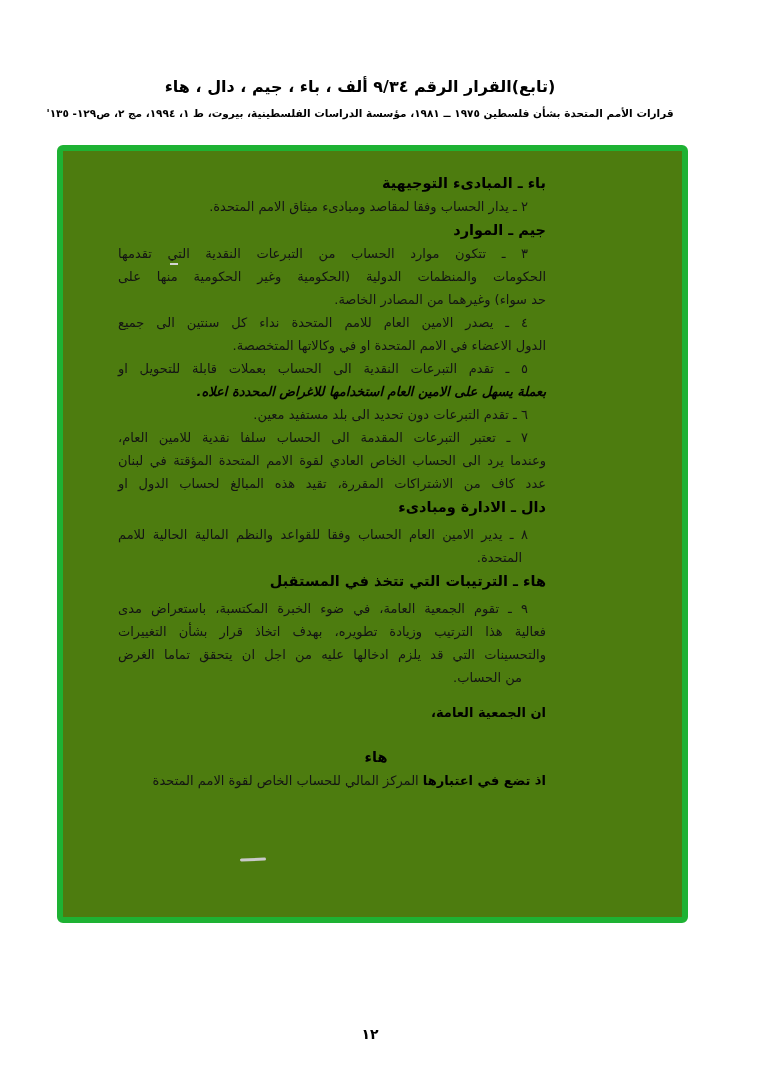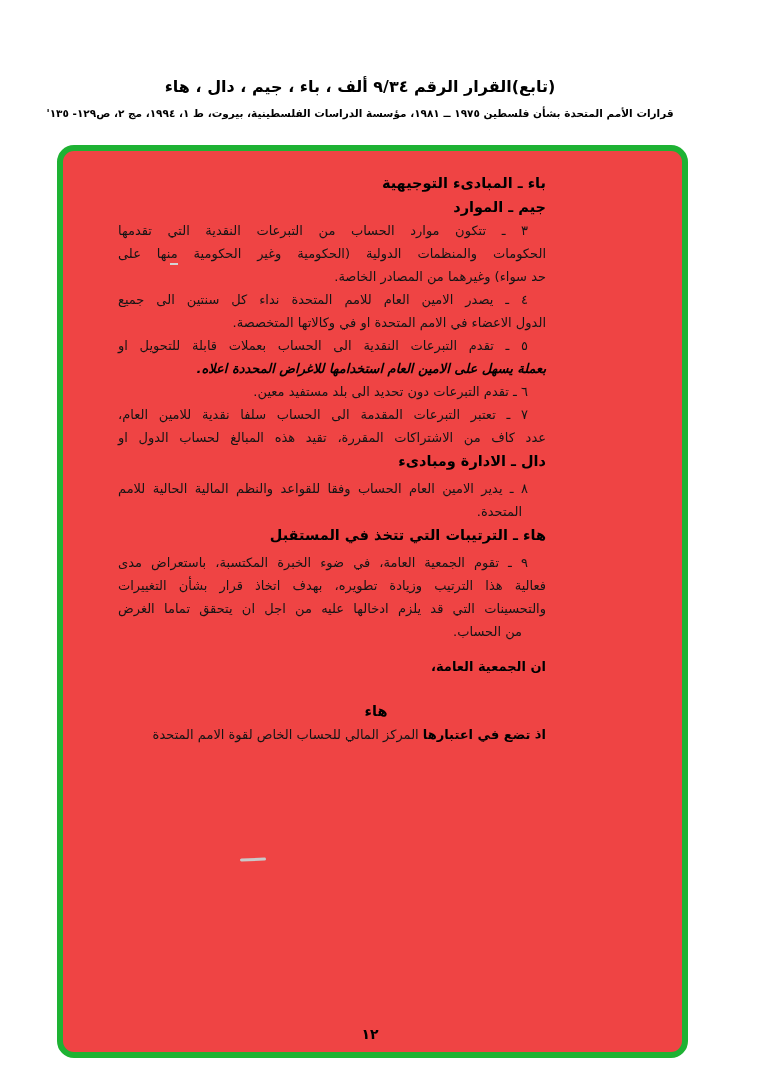--- a/index.html
+++ b/index.html
@@ -9,22 +9,22 @@
   }
   .title{
     position:absolute;left:-22px;top:77px;width:764px;text-align:center;
     direction:rtl;font-weight:bold;font-size:16px;color:#000;
   }
   .cite{
     position:absolute;left:-22px;top:107px;width:764px;text-align:center;
     direction:rtl;font-weight:bold;font-size:10.5px;color:#000;letter-spacing:0;
   }
   .frame{
-    position:absolute;left:57px;top:145px;width:631px;height:913px;
-    box-sizing:border-box;border:6px solid #1eb233;border-radius:17px;background:#ef4444;
+    position:absolute;left:57px;top:145px;width:631px;height:778px;
+    box-sizing:border-box;border:6px solid #1eb233;border-radius:6px;background:#4d7c0f;
   }
   .doc{
     position:absolute;right:136px;top:21px;width:428px;direction:rtl;
     font-size:13px;line-height:23px;color:#141414;
   }
   .ln{text-align:right;}
   .j{text-align:justify;text-align-last:justify;}
   .hd{font-weight:bold;font-size:14.5px;color:#000;}
   .b{font-weight:bold;color:#000;}
   .ind{padding-right:18px;}
@@ -48,31 +48,33 @@
 </head>
 <body>
 
 <div class="title">(تابع)القرار الرقم ٩/٣٤ ألف ، باء ، جيم ، دال ، هاء</div>
 <div class="cite">قرارات الأمم المتحدة بشأن فلسطين ١٩٧٥ ــ ١٩٨١، مؤسسة الدراسات الفلسطينية، بيروت، ط ١، ١٩٩٤، مج ٢، ص١٢٩- ١٣٥'</div>
 
 <div class="frame" style="border-color: rgb(30, 178, 51);">
   <div class="doc">
 
     <div class="ln hd">باء ـ المبادىء التوجيهية</div>
+    <div class="ln ind">٢ ـ يدار الحساب وفقا لمقاصد ومبادىء ميثاق الامم المتحدة.</div>
 
     <div class="ln hd mt16">جيم ـ الموارد</div>
     <div class="ln j ind">٣ ـ تتكون موارد الحساب من التبرعات النقدية التي تقدمها</div>
     <div class="ln j">الحكومات والمنظمات الدولية (الحكومية وغير الحكومية منها على</div>
     <div class="ln">حد سواء) وغيرهما من المصادر الخاصة.</div>
     <div class="ln j ind">٤ ـ يصدر الامين العام للامم المتحدة نداء كل سنتين الى جميع</div>
     <div class="ln">الدول الاعضاء في الامم المتحدة او في وكالاتها المتخصصة.</div>
     <div class="ln j ind">٥ ـ تقدم التبرعات النقدية الى الحساب بعملات قابلة للتحويل او</div>
     <div class="ln emph">بعملة يسهل على الامين العام استخدامها للاغراض المحددة اعلاه.</div>
     <div class="ln ind">٦ ـ تقدم التبرعات دون تحديد الى بلد مستفيد معين.</div>
     <div class="ln j ind">٧ ـ تعتبر التبرعات المقدمة الى الحساب سلفا نقدية للامين العام،</div>
+    <div class="ln j">وعندما يرد الى الحساب الخاص العادي لقوة الامم المتحدة المؤقتة في لبنان</div>
     <div class="ln j">عدد كاف من الاشتراكات المقررة، تقيد هذه المبالغ لحساب الدول او</div>
 
     <div class="ln hd mt16 mb4">دال ـ الادارة ومبادىء</div>
     <div class="ln j ind">٨ ـ يدير الامين العام الحساب وفقا للقواعد والنظم المالية الحالية للامم</div>
     <div class="ln ind2">المتحدة.</div>
 
     <div class="ln hd mt16 mb4">هاء ـ الترتيبات التي تتخذ في المستقبل</div>
     <div class="ln j ind">٩ ـ تقوم الجمعية العامة، في ضوء الخبرة المكتسبة، باستعراض مدى</div>
     <div class="ln j">فعالية هذا الترتيب وزيادة تطويره، بهدف اتخاذ قرار بشأن التغييرات</div>
     <div class="ln j">والتحسينات التي قد يلزم ادخالها عليه من اجل ان يتحقق تماما الغرض</div>

